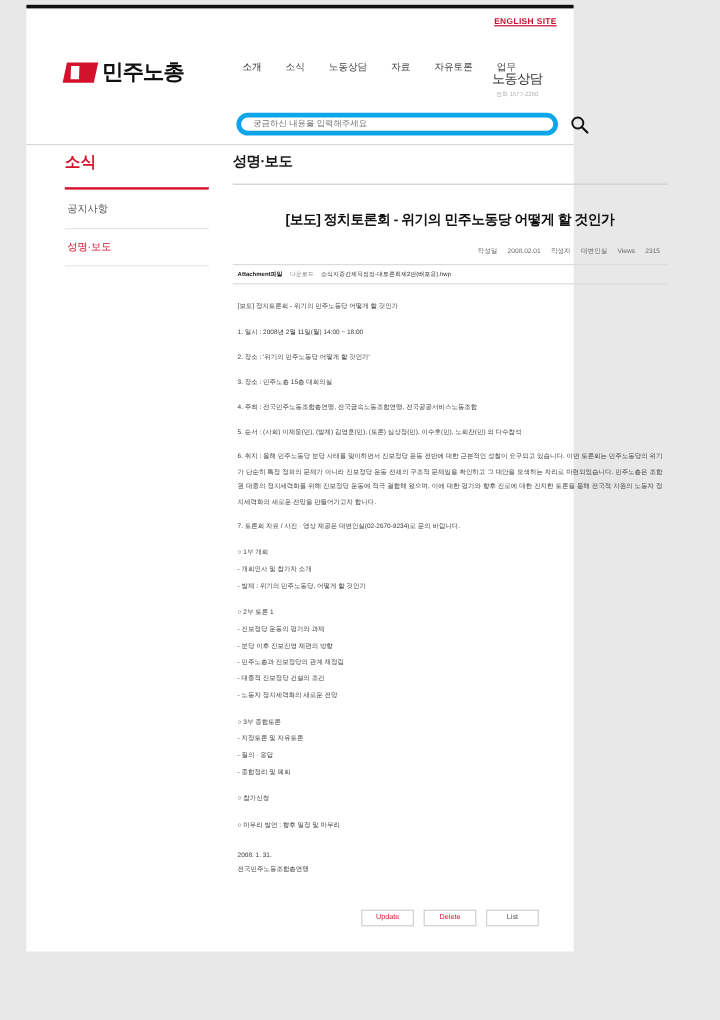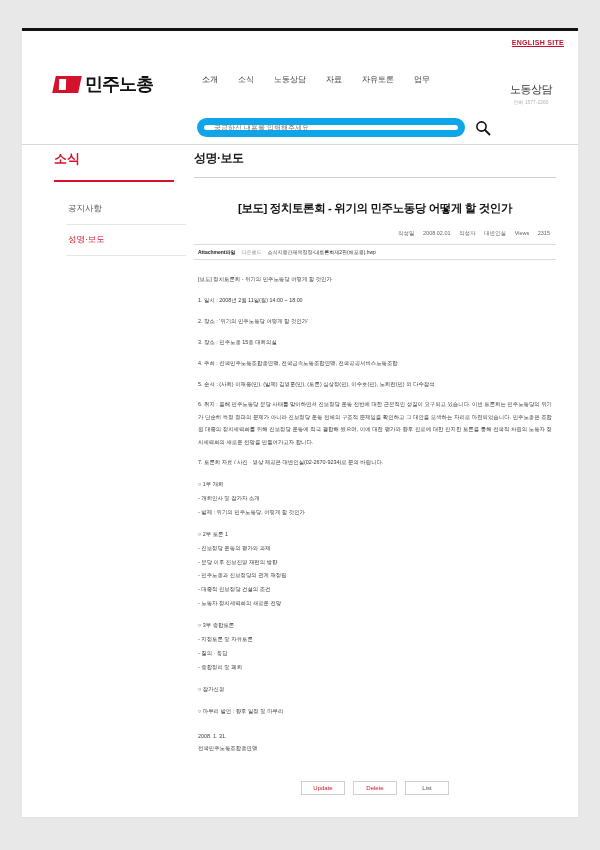--- a/index.html
+++ b/index.html
@@ -9,22 +9,22 @@
     font-family: "Liberation Sans", sans-serif;
   }
   .page {
     position: relative;
     width: 600px; height: 850px;
     background: #e8e8e8;
     overflow: hidden;
   }
   .sheet {
     position: absolute;
-    left: 22px; top: 28px;
-    width: 556px; height: 790px;
+    left: 22px; top: 4px;
+    width: 456px; height: 790px;
     background: #ffffff;
   }
   
   .topbar {
     position: relative;
     height: 26px;
     border-top: 3px solid #111;
     padding-right: 14px;
     text-align: right;
   }
@@ -97,21 +97,21 @@
   }
   
   .searchwrap {
     position: absolute;
     left: 175px; top: 64px;
     display: flex;
     align-items: center;
   }
   .searchbox {
     width: 268px; height: 19px;
-    border: 7px solid #0ea5e9;
+    border: 4px solid #0ea5e9;
     border-radius: 10px;
     background: #fff;
     display: flex;
     align-items: center;
     padding: 0 8px;
   }
   .searchbox input {
     border: 0; outline: 0;
     width: 100%;
     font-size: 7px;
@@ -141,21 +141,21 @@
     font-size: 13px;
     font-weight: bold;
     color: #d4122b;
     padding-bottom: 12px;
   }
   .lnb-rule {
     border-top: 2px solid #d4122b;
     width: 120px;
     margin-bottom: 2px;
   }
-  .lnb ul { list-style: none; margin: 12px; padding: 0; width: 120px; }
+  .lnb ul { list-style: none; margin: 0; padding: 0; width: 120px; }
   .lnb li {
     font-size: 8.5px;
     color: #555;
     padding: 9px 2px;
     border-bottom: 1px solid #e6e6e6;
   }
   .lnb li.active { color: #d4122b; }
   
   .content {
     position: absolute;

